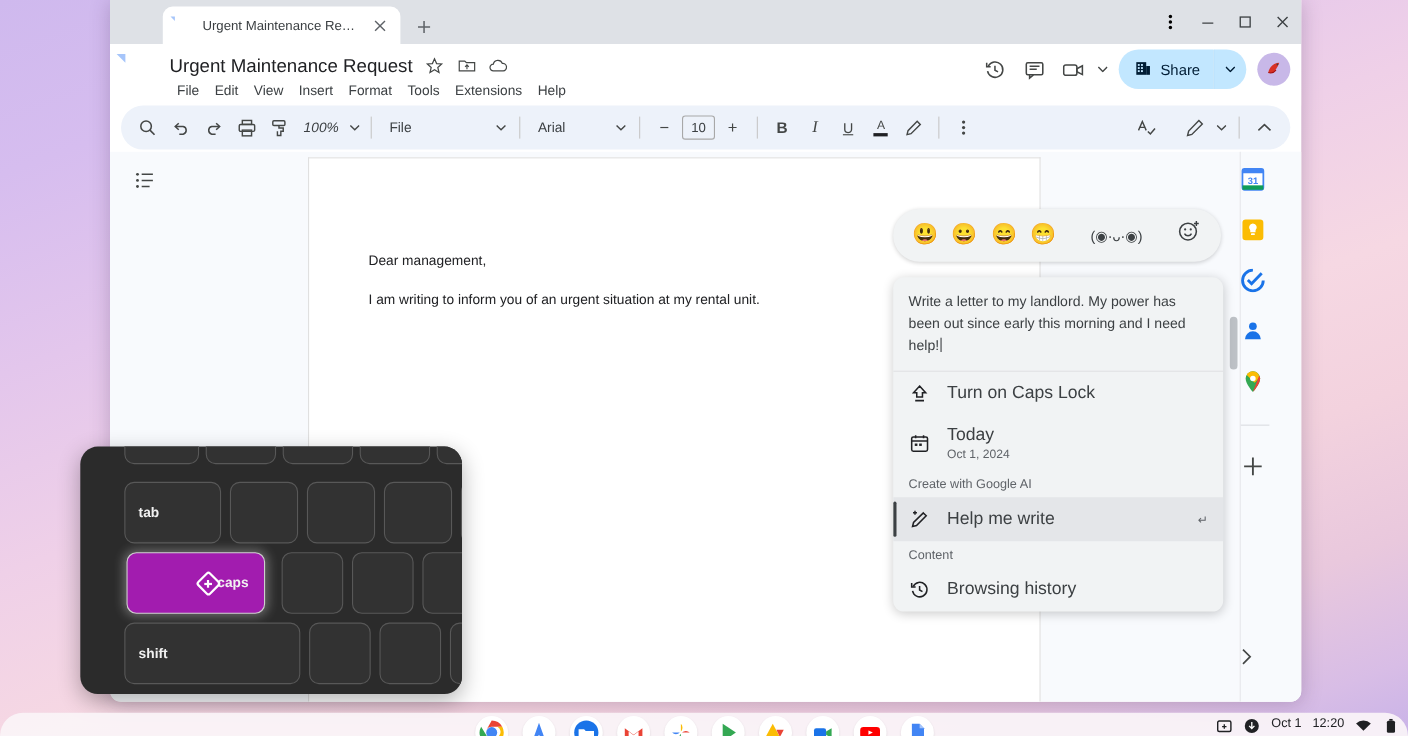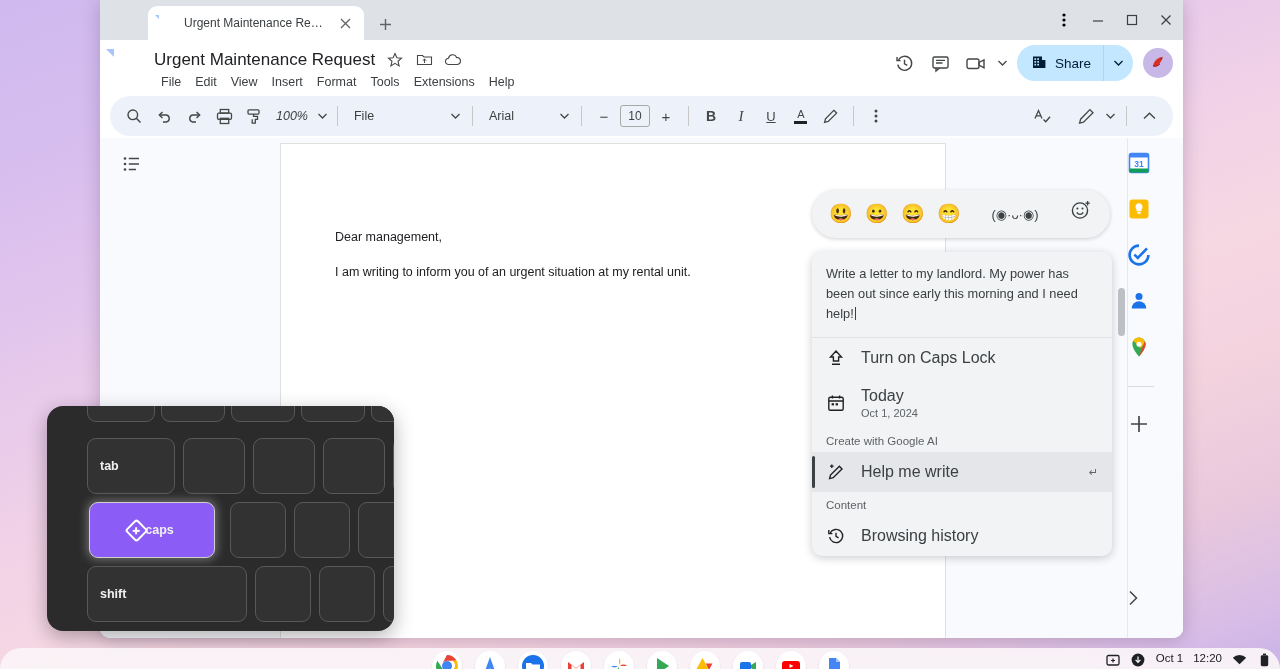--- a/index.html
+++ b/index.html
@@ -210,34 +210,34 @@
             display: flex; align-items: center; justify-content: center; }
   .grouplabel { padding: 7px 14px 5px 14px; font-size: 11.5px; color: #5f6368; }
   .row.highlight { background: #e4e6e9; }
   .row.highlight::before {
     content: ""; position: absolute; left: 0; top: 4px; bottom: 4px;
     width: 3px; background: #3c4043; border-radius: 2px;
   }
   .enterkey { margin-left: auto; font-size: 11px; color: #5f6368; }
   
   #kbd {
-    position: absolute; left: 47px; top: 406px; width: 347px; height: 225px;
+    position: absolute; left: 73px; top: 406px; width: 347px; height: 225px;
     background: #2b2b2b; border-radius: 16px; overflow: hidden;
     box-shadow: 0 6px 20px rgba(0,0,0,.30);
   }
   .key {
     position: absolute; border: 1px solid #585858; border-radius: 9px;
     background: #323232; color: #f1f1f1; font-size: 12.5px; font-weight: bold;
     display: flex; align-items: center; padding-left: 12px;
   }
   .key.row0 { top: -14px; height: 30px; border-radius: 0 0 9px 9px; }
   .key.caps {
-    background: #8b5cf6; border-color: #cfcfcf;
+    background: #a21caf; border-color: #cfcfcf;
     box-shadow: 0 0 10px 2px rgba(255,255,255,.32);
-    justify-content: center; padding: 0 14px 0 12px;
+    justify-content: flex-end; padding: 0 14px 0 12px;
   }
   .diamond {
     width: 17px; height: 17px; border: 2px solid #fff; border-radius: 3px;
     transform: rotate(45deg); display: flex; align-items: center; justify-content: center;
   }
   .diamond::before {
     content: ""; width: 7px; height: 1.8px; background: #fff;
     box-shadow: 0 0 0 0 #fff; transform: rotate(-45deg);
     position: absolute;
   }

